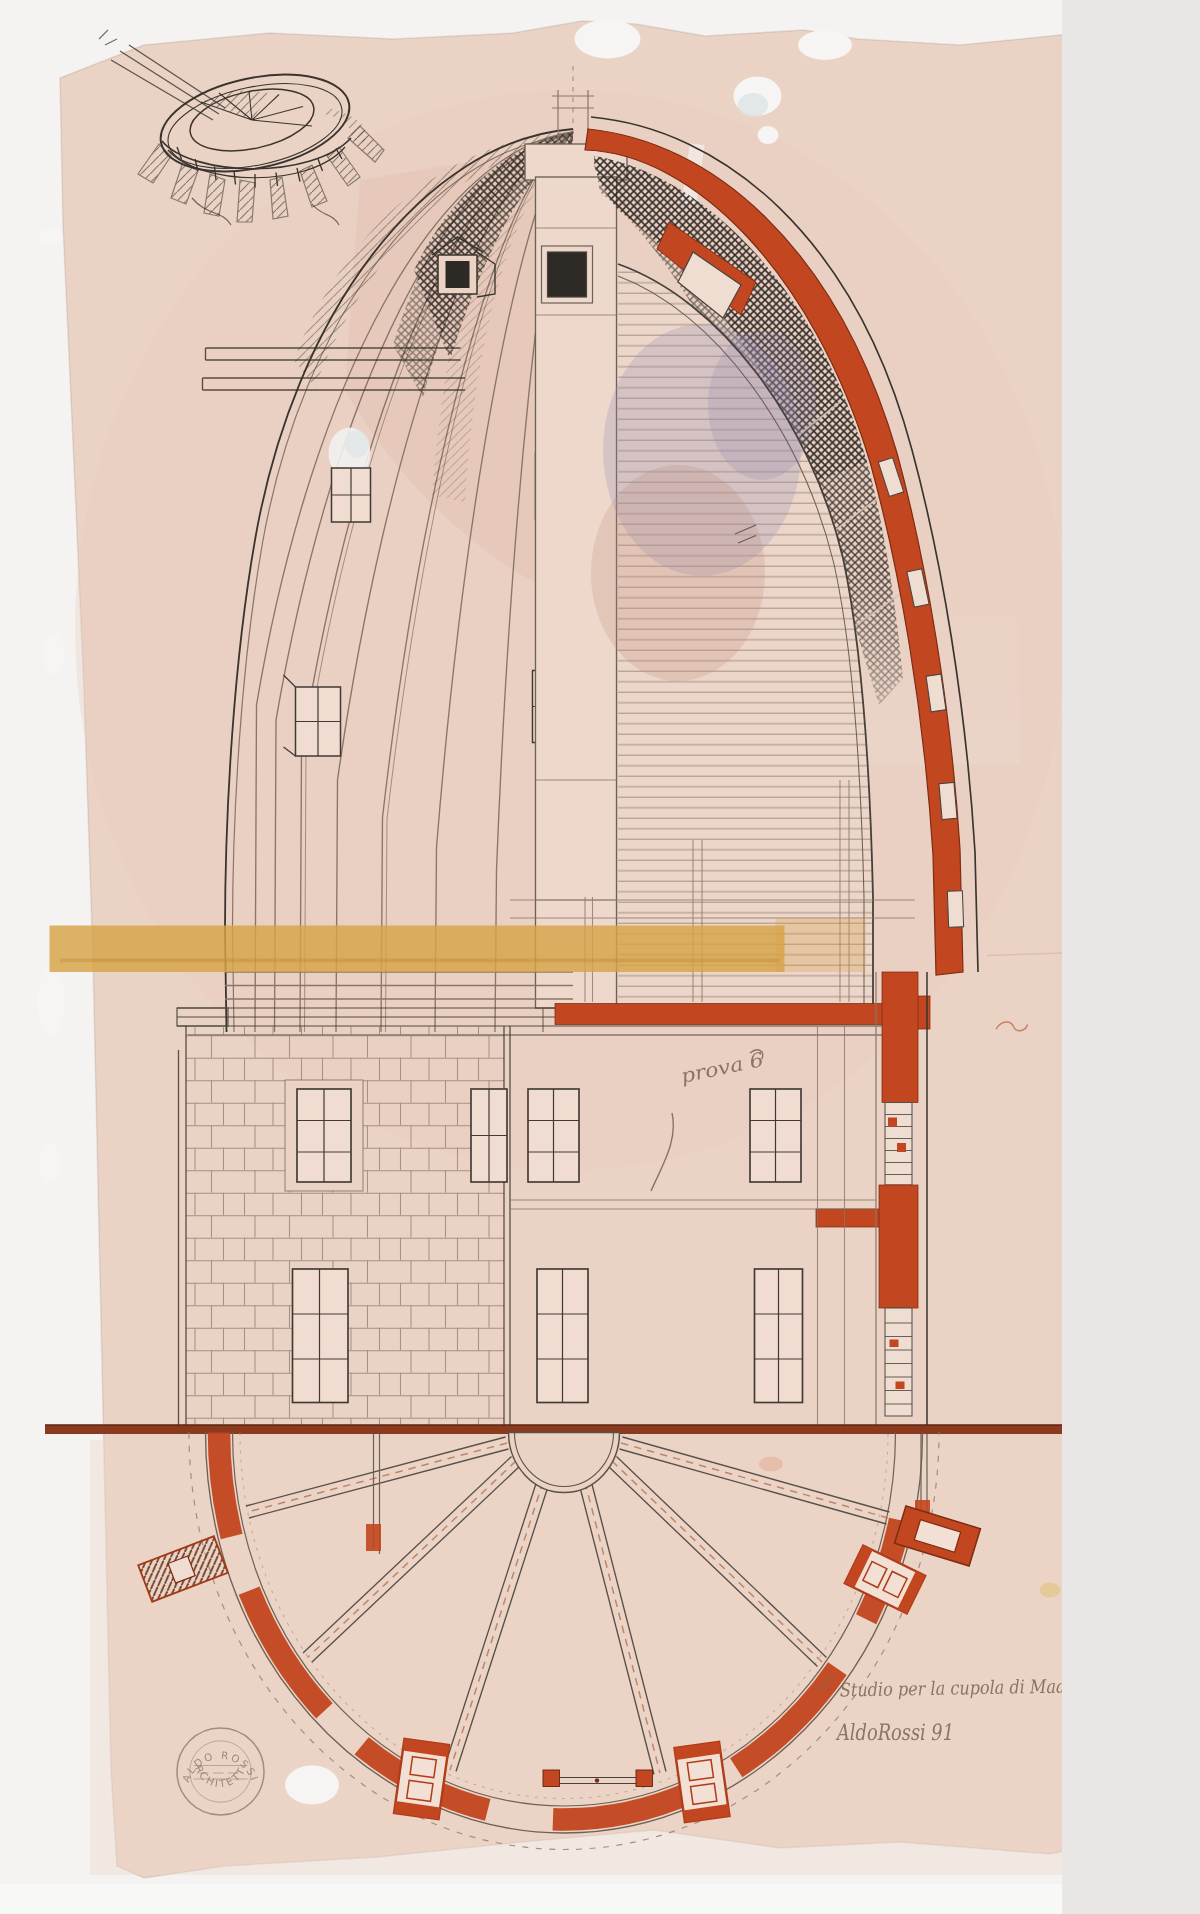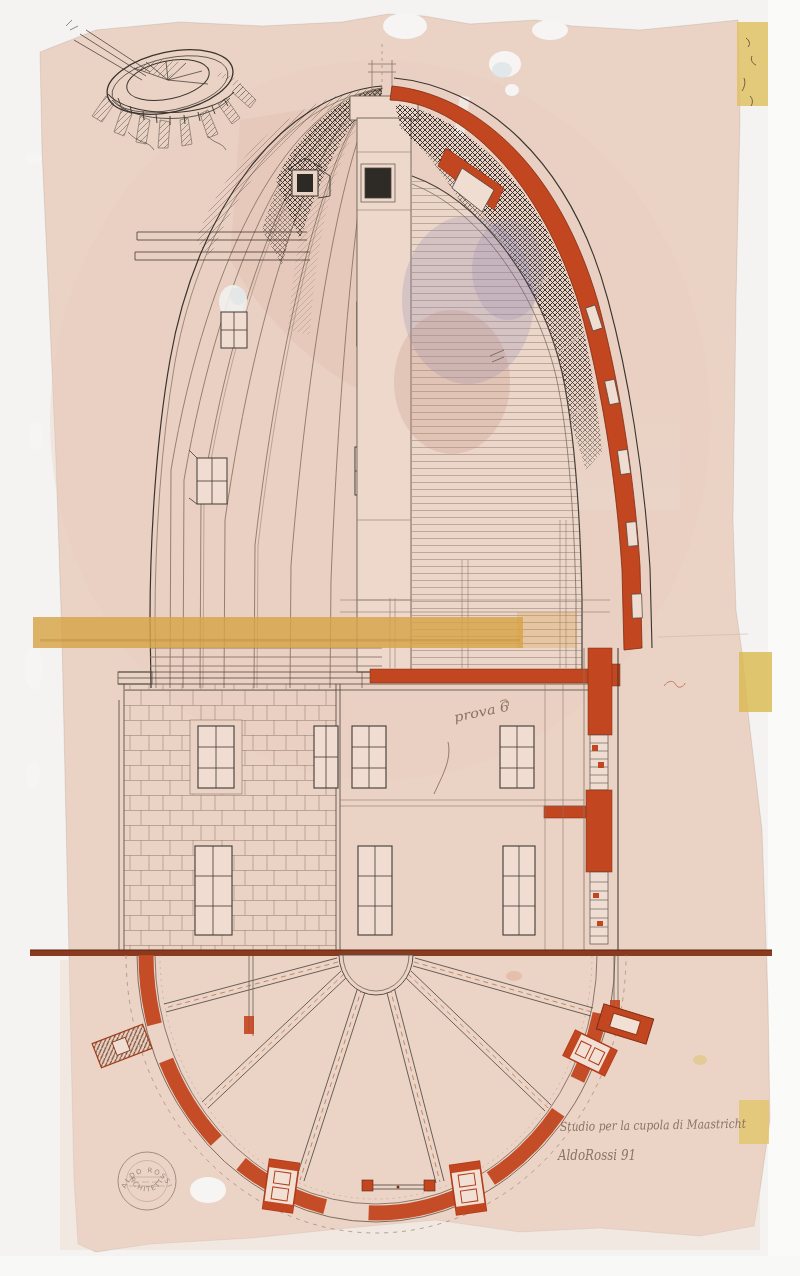--- a/index.html
+++ b/index.html
@@ -1,16 +1,16 @@
 <!DOCTYPE html>
 <html><head>
 <meta charset="utf-8">
 <style>
   html,body{margin:0;padding:0;background:#e8e7e5;}
-  .stage{position:relative;width:800px;height:1276px;overflow:hidden;background:#f4f3f1;
+  .stage{position:relative;width:708px;height:1276px;overflow:hidden;background:#f4f3f1;
          font-family:"Liberation Sans",sans-serif;}
   svg{position:absolute;left:0;top:0;}
   .hand{font-family:"DejaVu Serif",serif;font-style:italic;fill:#7b6450;}
   .stamp-text{font-family:"DejaVu Sans",sans-serif;font-size:6.8px;letter-spacing:1.5px;fill:#8d7c6e;opacity:.85;}
   .ink{stroke:#3a342e;fill:none;}
   .draft{stroke:#8a7668;fill:none;}
 </style>
 </head>
 <body>
 

